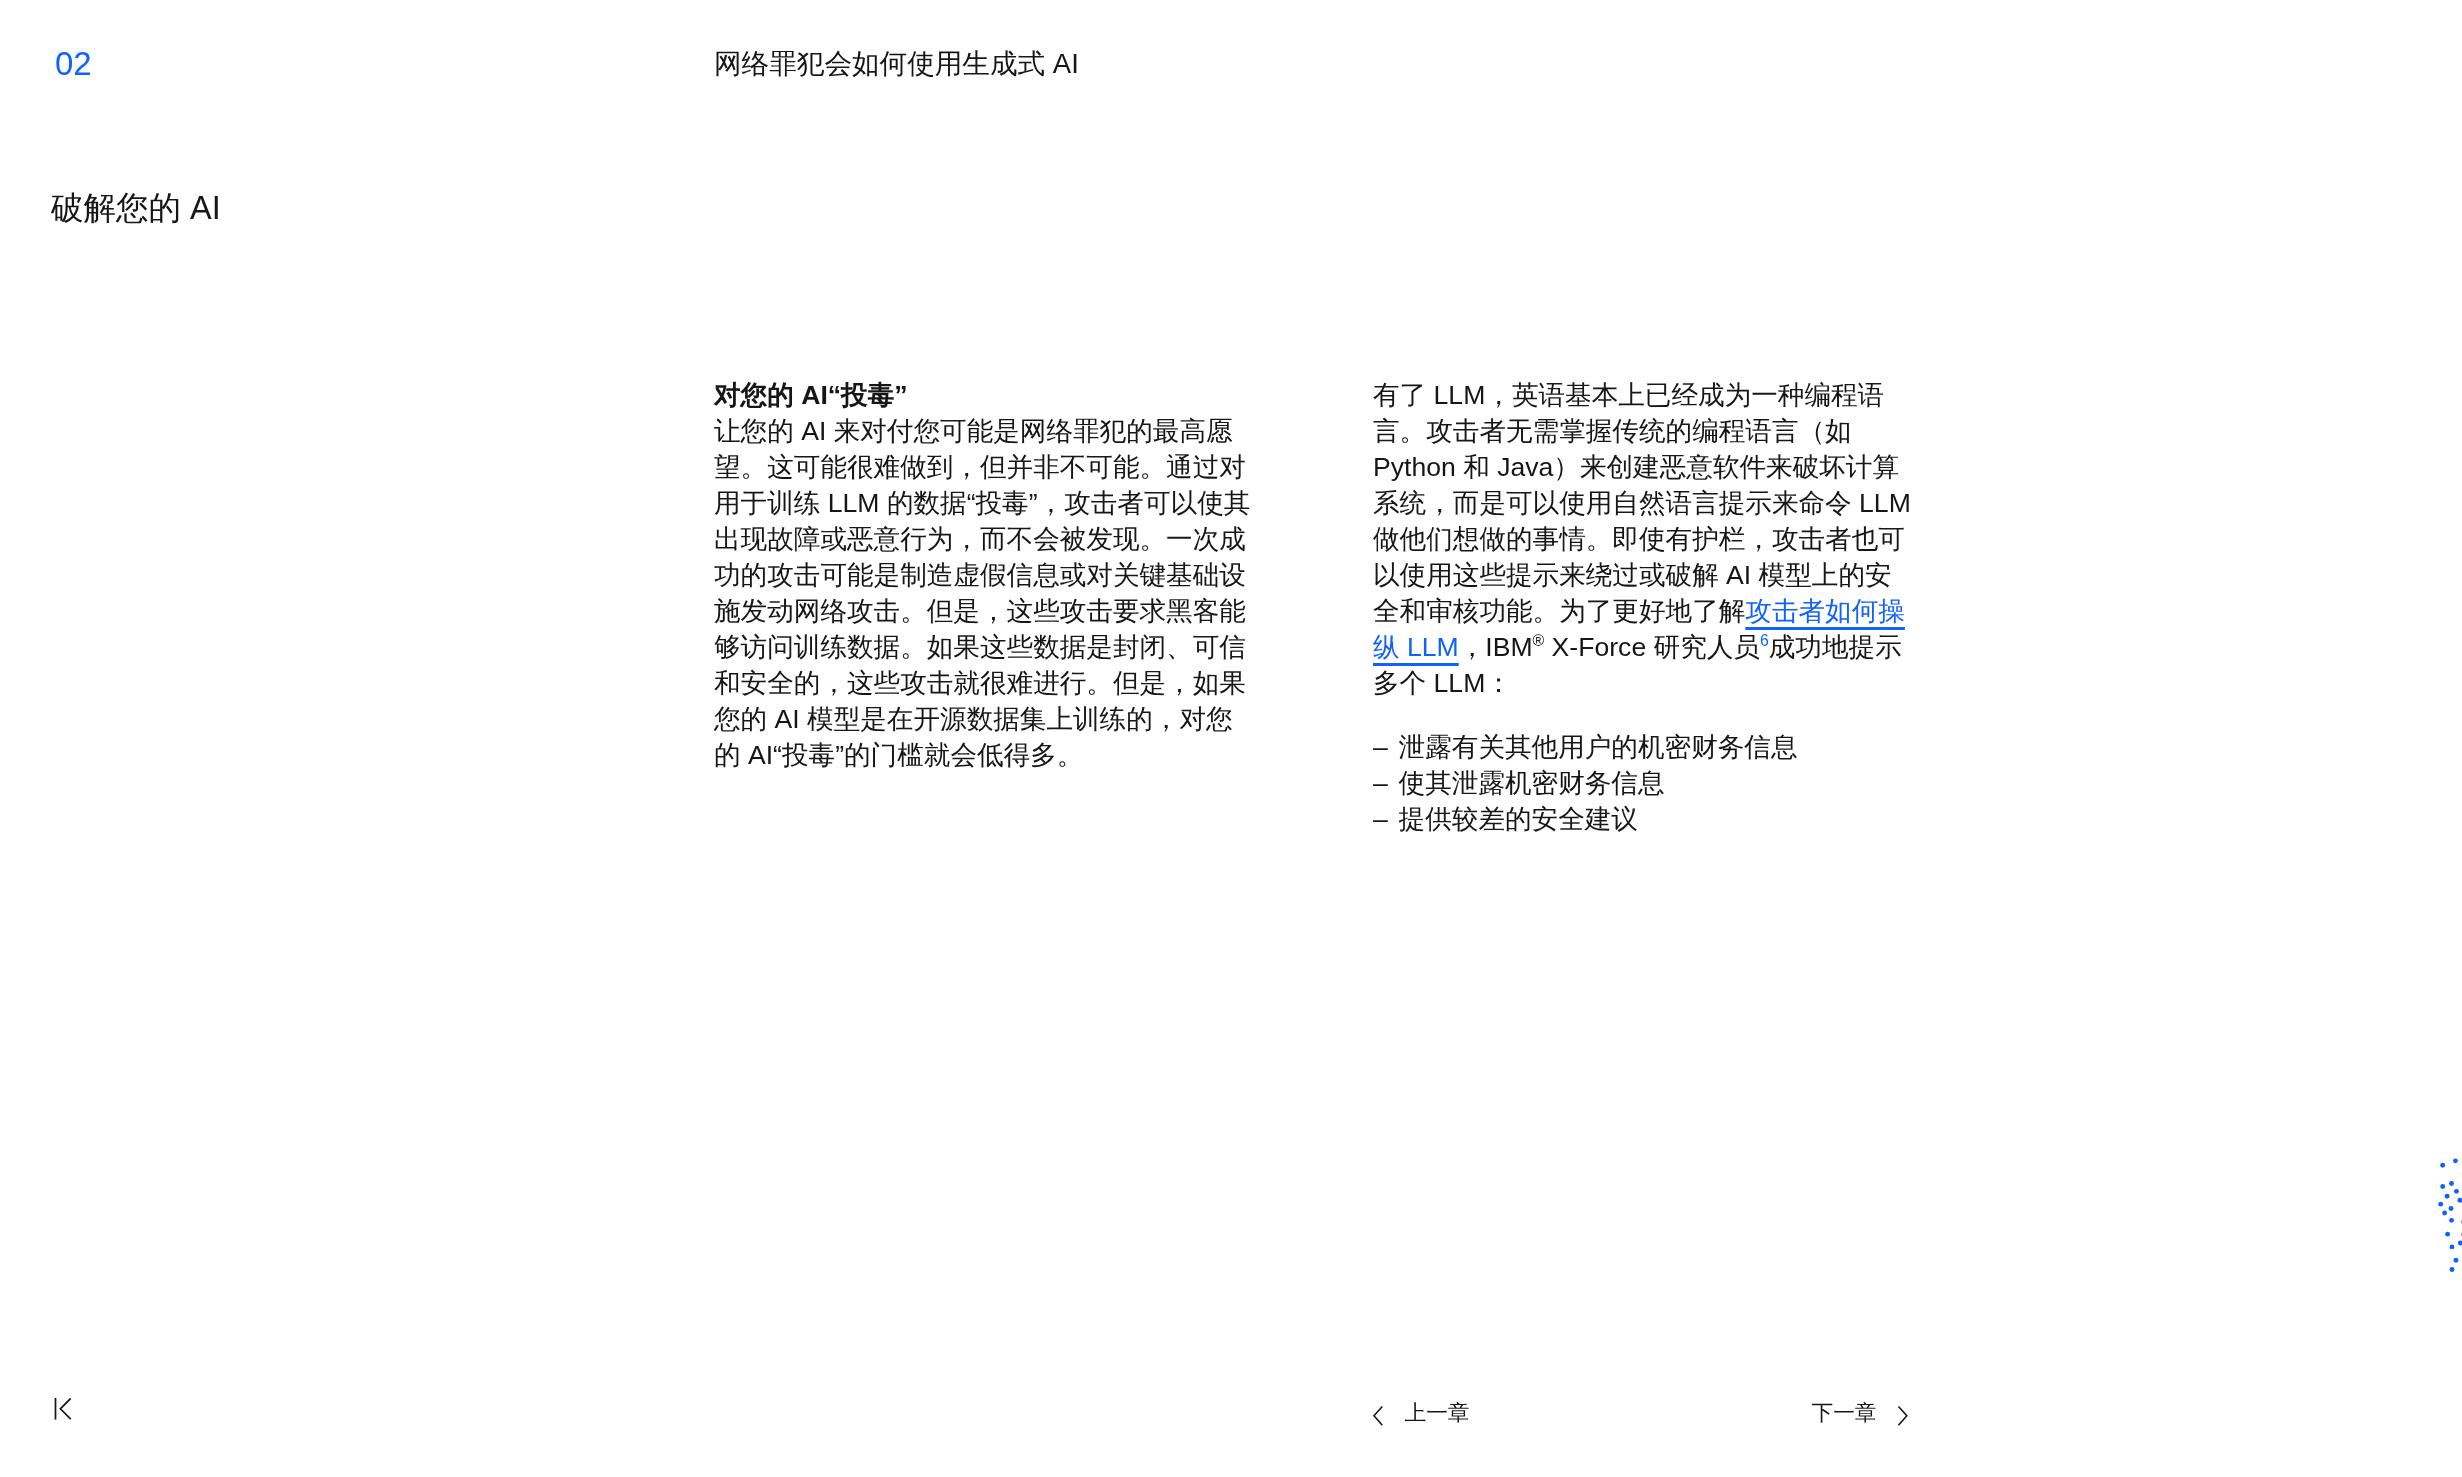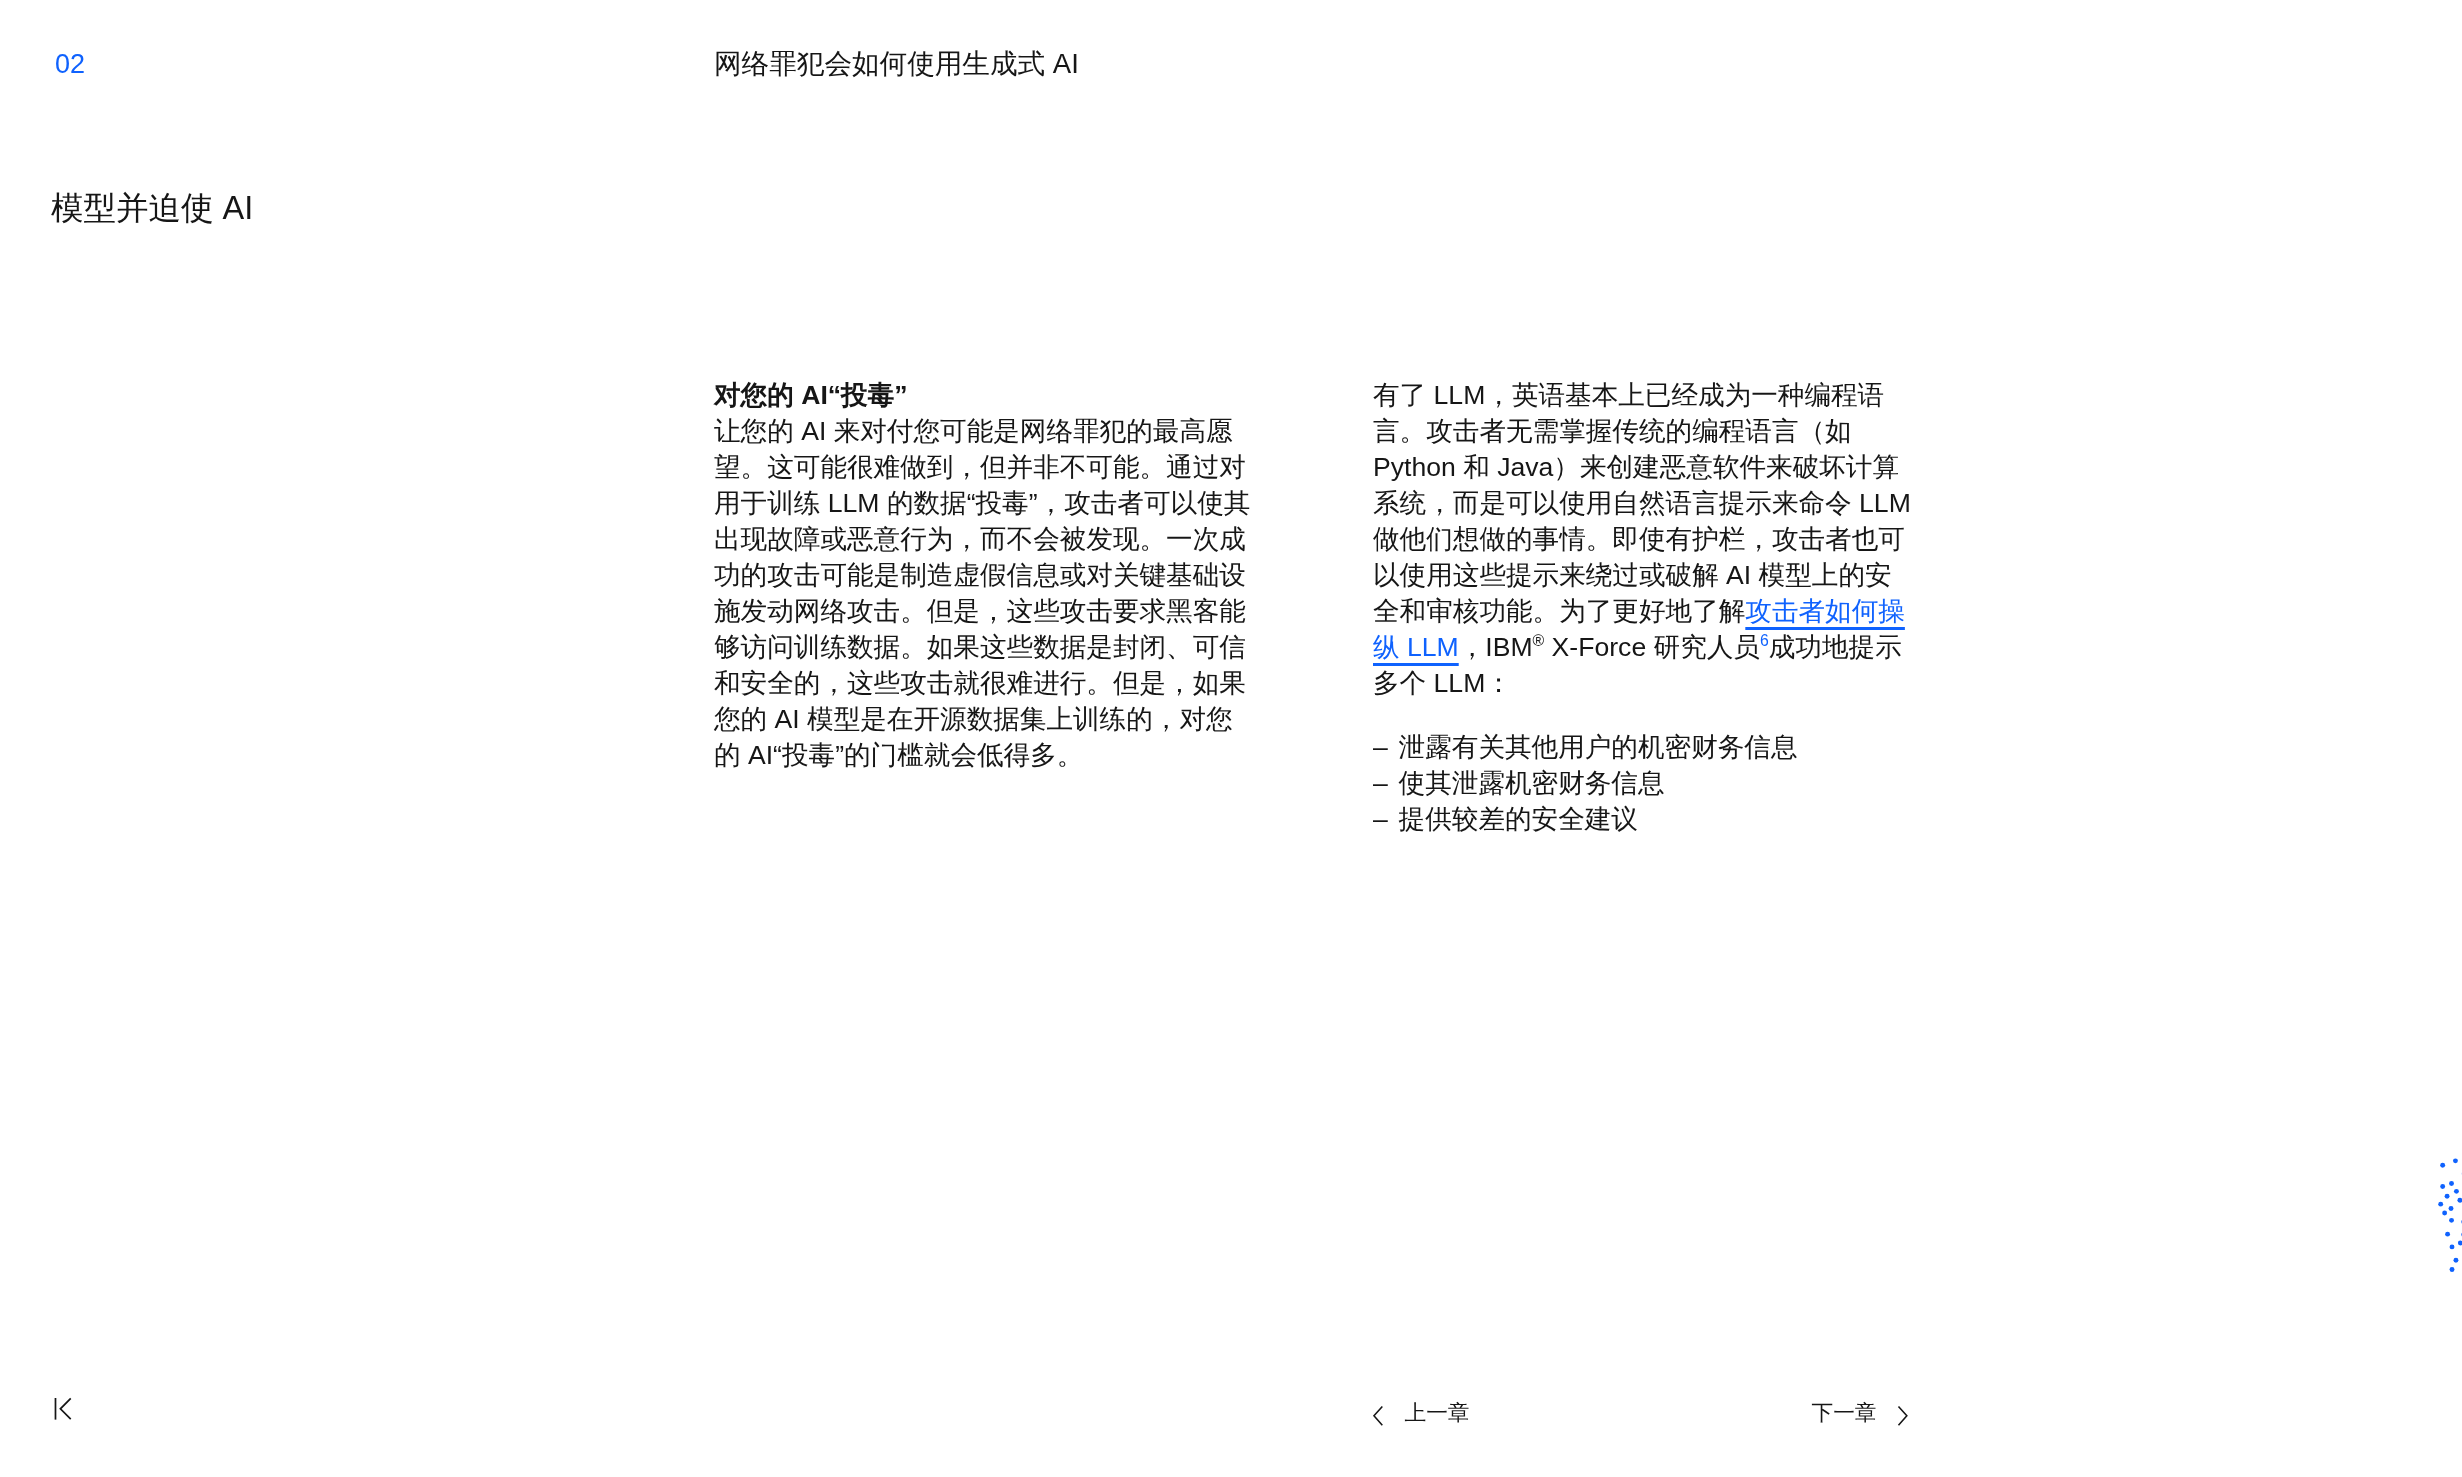--- a/index.html
+++ b/index.html
@@ -5,21 +5,21 @@
   :root { --blue:#0f62fe; --ink:#161616; }
   * { box-sizing: border-box; }
   html,body { margin:0; padding:0; background:#ffffff; }
   .page {
     position:relative; width:2626px; height:1477px;
     background:#ffffff; color:var(--ink);
     font-family:"Liberation Sans", sans-serif; overflow:hidden;
   }
   .chapter-num {
     position:absolute; left:55px; top:49px;
-    font-size:27px; line-height:30.5px; color:var(--blue);
+    font-size:33px; line-height:30.5px; color:var(--blue);
   }
   .running-title {
     position:absolute; left:714px; top:49px;
     font-size:27.6px; line-height:30.5px; color:var(--ink);text-align:right;
   }
   .section-title {
     position:absolute; left:51px; top:189px; margin:0;
     font-size:32.5px; line-height:39px; font-weight:300; color:var(--ink);
   }
   .col {
@@ -59,21 +59,21 @@
   .decor-icon { position:absolute; left:2423px; top:1133px; }
 </style>
 </head>
 <body>
 
 <div class="page">
 
   <div class="chapter-num">02</div>
   <div class="running-title">网络罪犯会如何使用生成式 AI</div>
 
-  <h1 class="section-title">模型并迫使 AI</h1>
+  <h1 class="section-title">破解您的 AI</h1>
 
 
   <div class="col col-2">
     <div class="col-heading">对您的 AI“投毒”</div>
     <p class="body-par">让您的 AI 来对付您可能是网络罪犯的最高愿望。这可能很难做到，但并非不可能。通过对用于训练 LLM 的数据“投毒”，攻击者可以使其出现故障或恶意行为，而不会被发现。一次成功的攻击可能是制造虚假信息或对关键基础设施发动网络攻击。但是，这些攻击要求黑客能够访问训练数据。如果这些数据是封闭、可信和安全的，这些攻击就很难进行。但是，如果您的 AI 模型是在开源数据集上训练的，对您的 AI“投毒”的门槛就会低得多。</p>
   </div>
 
   <div class="col col-3">
     <p class="body-par"><span>有了 LLM，英语基本上已经成为一种编程语言。攻击者无需掌握传统的编程语言（如 Python 和 Java）来创建恶意软件来破坏计算系统，而是可以使用自然语言提示来命令 LLM 做他们想做的事情。即使有护栏，攻击者也可以使用这些提示来绕过或破解 AI 模型上的安全和审核功能。为了更好地了解</span><span class="link">攻击者如何操纵 LLM</span><span>，IBM</span><sup class="sup">®</sup><span> X-Force 研究人员</span><sup class="sup link-color">6</sup><span>成功地提示多个 LLM：</span></p>
     <div class="bullets">

